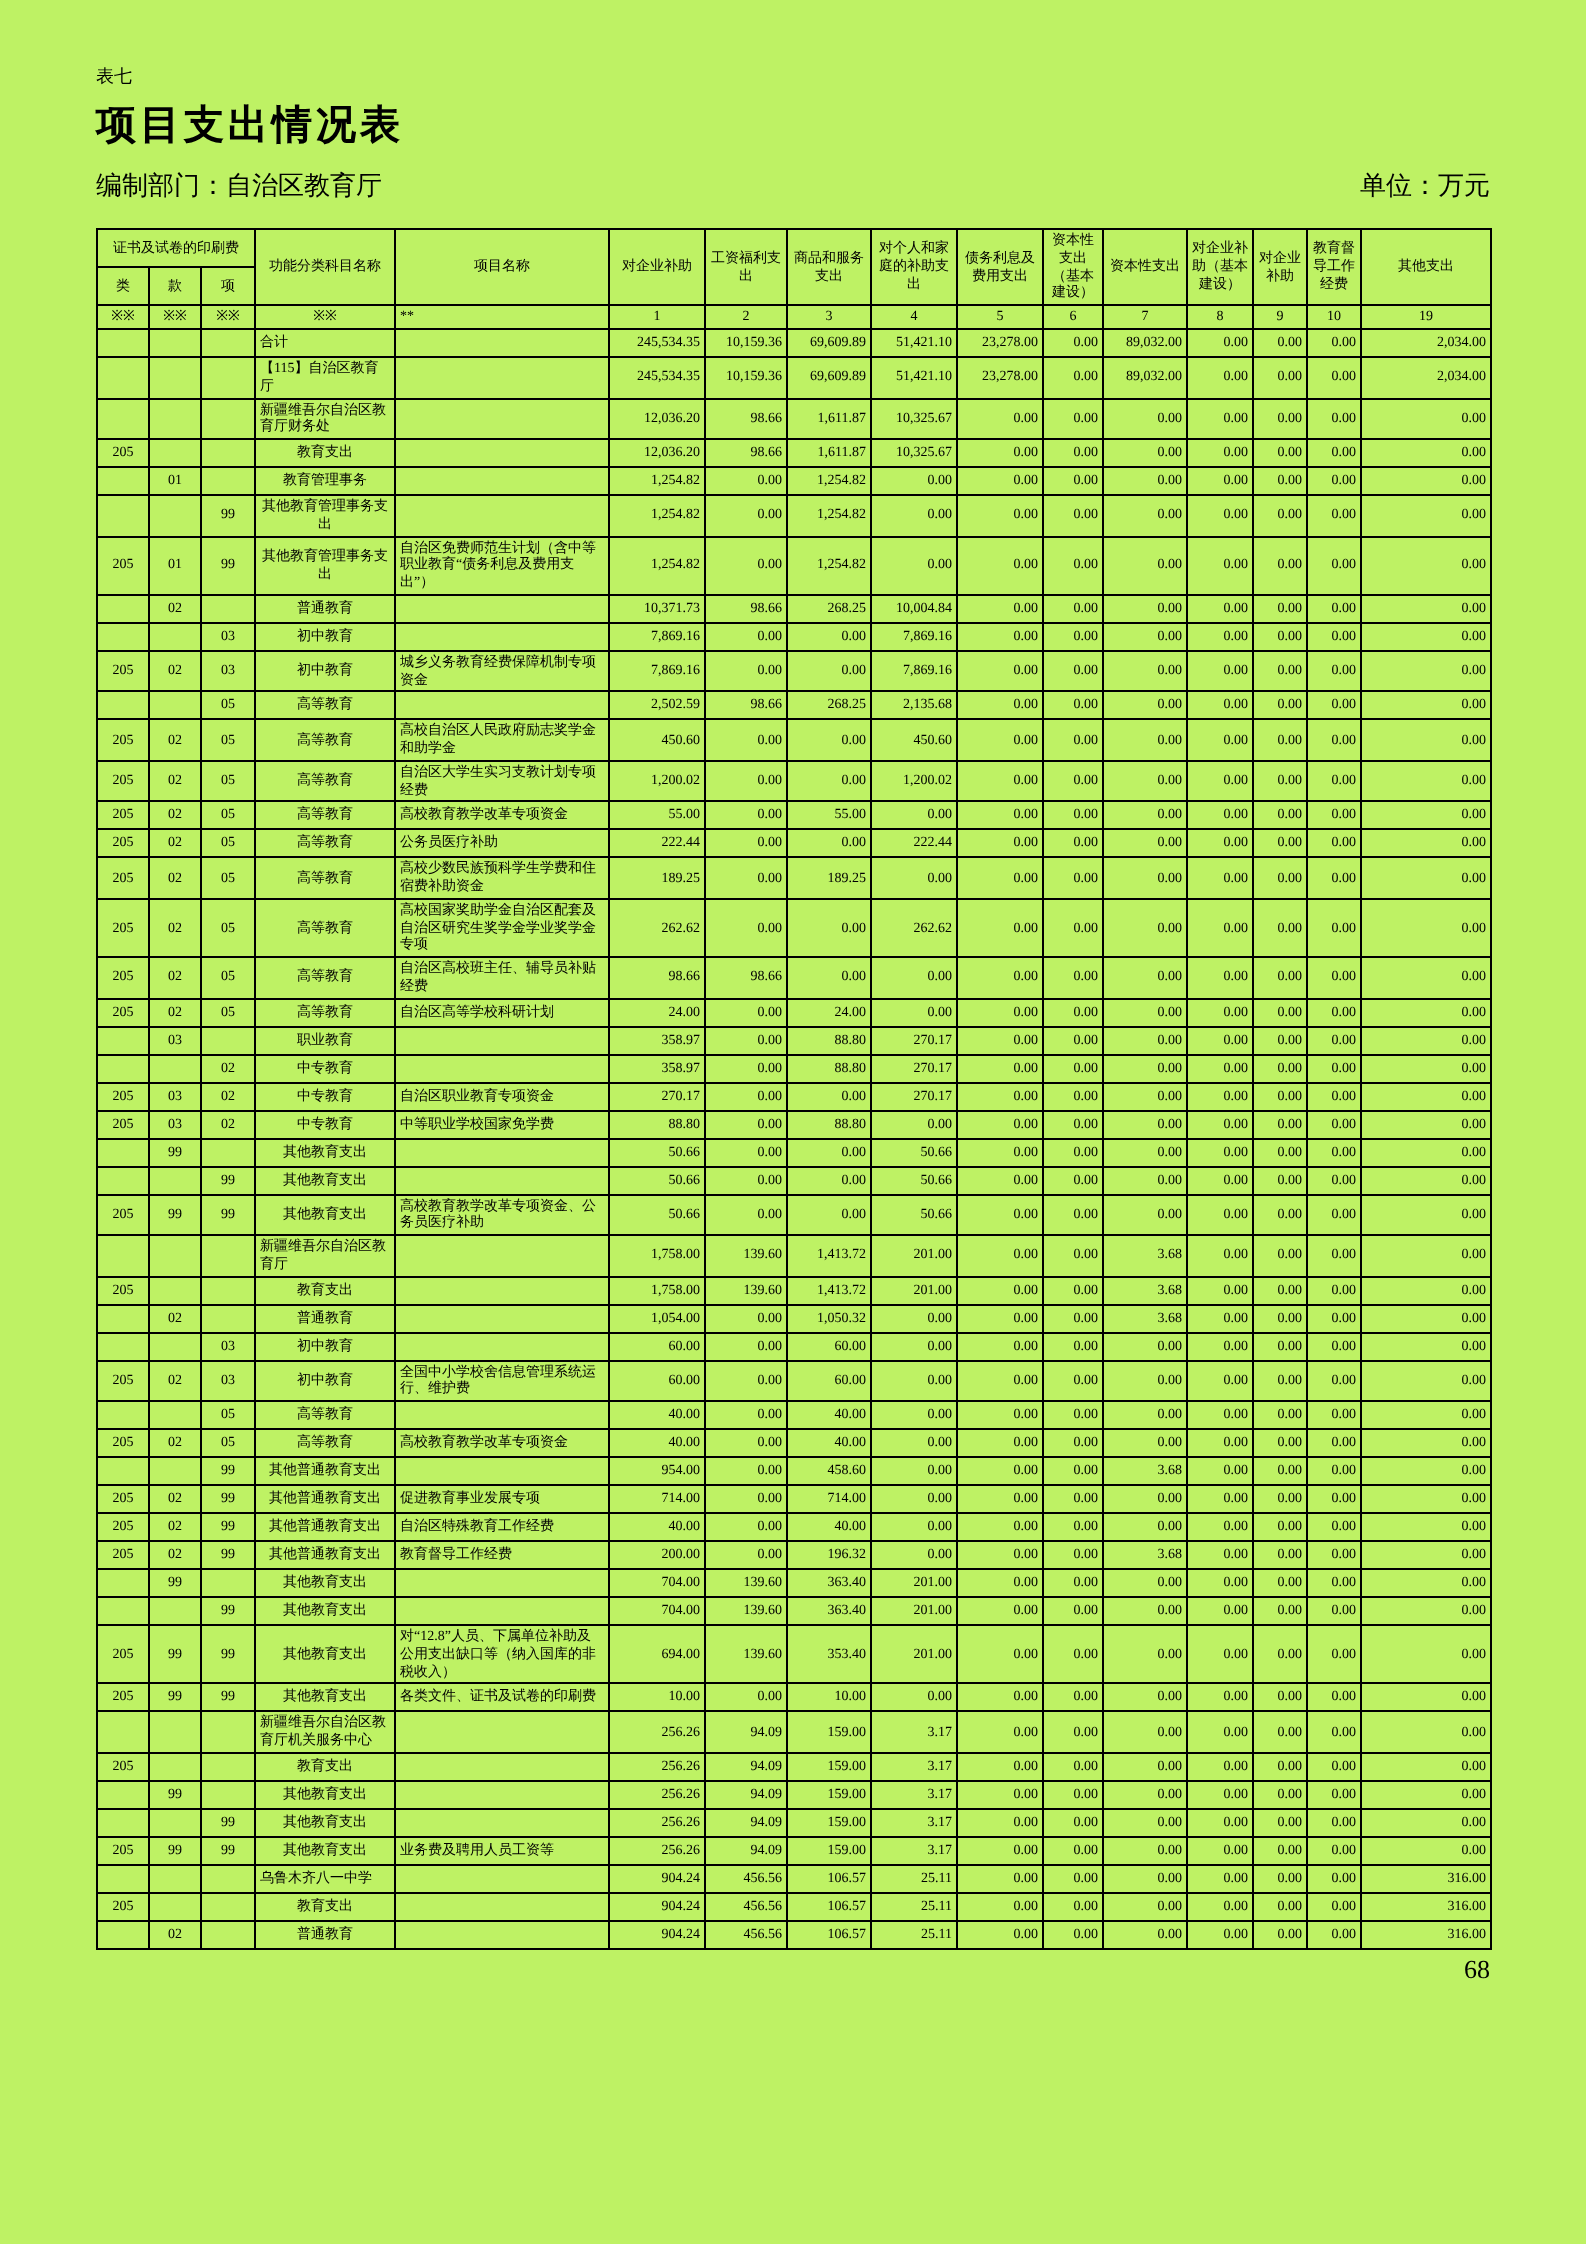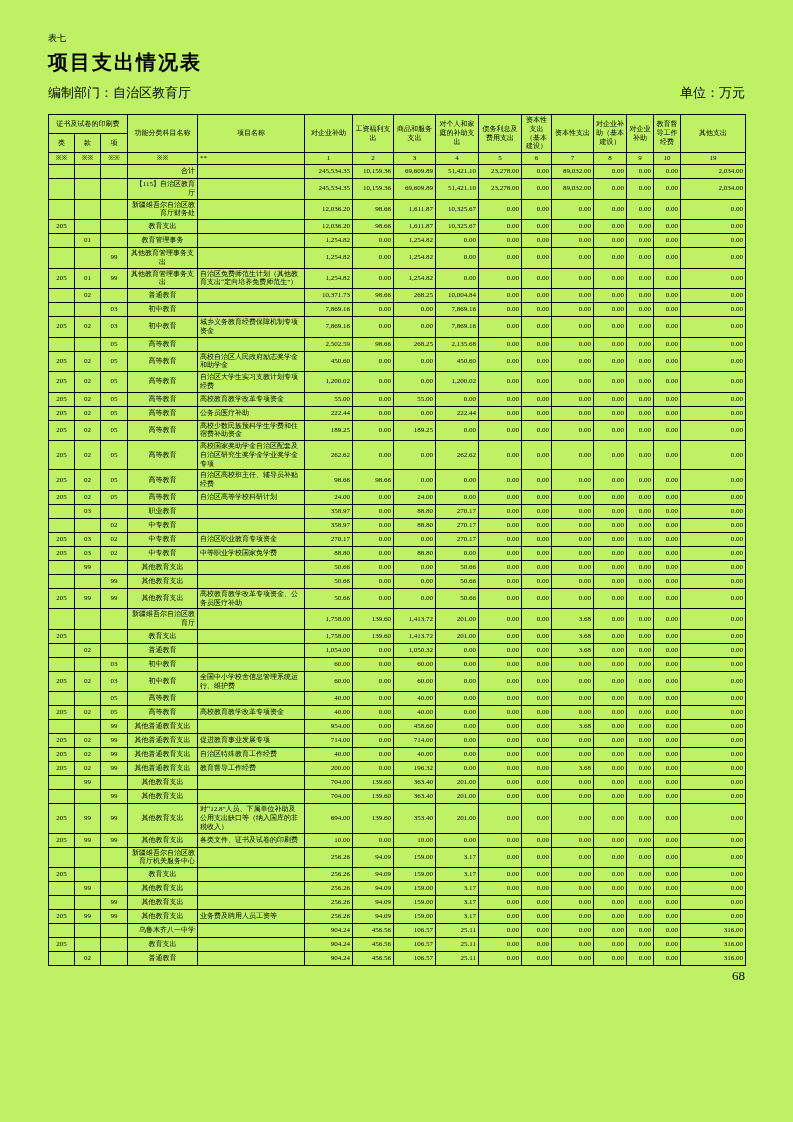--- a/index.html
+++ b/index.html
@@ -14,21 +14,21 @@
   .meta-row { display:flex; justify-content:space-between; font-size:13px; margin-bottom:12px; }
   table.expense { width:697px; border-collapse:collapse; table-layout:fixed; border:1.5px solid #000; }
   table.expense th, table.expense td {
     border:1px solid #000; font-size:7px; line-height:1.25;
     padding:1px 2px; overflow:hidden; word-break:break-all;
   }
   thead th { font-weight:normal; text-align:center; vertical-align:middle; padding:1px 1px; }
   tbody td { height:14px; vertical-align:middle; }
   td.c-code { text-align:center; }
   td.c-name { text-align:center; }
-  td.c-name.left { text-align:right;font-family:Liberation Serif, serif; }
+  td.c-name.left { text-align:left;font-family:Liberation Serif, serif; }
   td.c-proj { text-align:left; }
   td.c-num { text-align:right; }
   td.c-num.center { text-align:center; }
   tr.code-row td { height:12px; }
   .page-number { text-align:right; font-size:13px; margin-top:2px; }
 </style>
 </head>
 <body>
 
 <div class="page">
@@ -206,21 +206,21 @@
           <td class="c-num">0.00</td>
           <td class="c-num">0.00</td>
           <td class="c-num">0.00</td>
           <td class="c-num">0.00</td>
         </tr>
         <tr>
           <td class="c-code">205</td>
           <td class="c-code">01</td>
           <td class="c-code">99</td>
           <td class="c-name">其他教育管理事务支出</td>
-          <td class="c-proj">自治区免费师范生计划（其他教育支出“定向培养免费师范生”）</td>
+          <td class="c-proj">自治区免费师范生计划（含中等职业教育“债务利息及费用支出”）</td>
           <td class="c-num">1,254.82</td>
           <td class="c-num">0.00</td>
           <td class="c-num">1,254.82</td>
           <td class="c-num">0.00</td>
           <td class="c-num">0.00</td>
           <td class="c-num">0.00</td>
           <td class="c-num">0.00</td>
           <td class="c-num">0.00</td>
           <td class="c-num">0.00</td>
           <td class="c-num">0.00</td>

